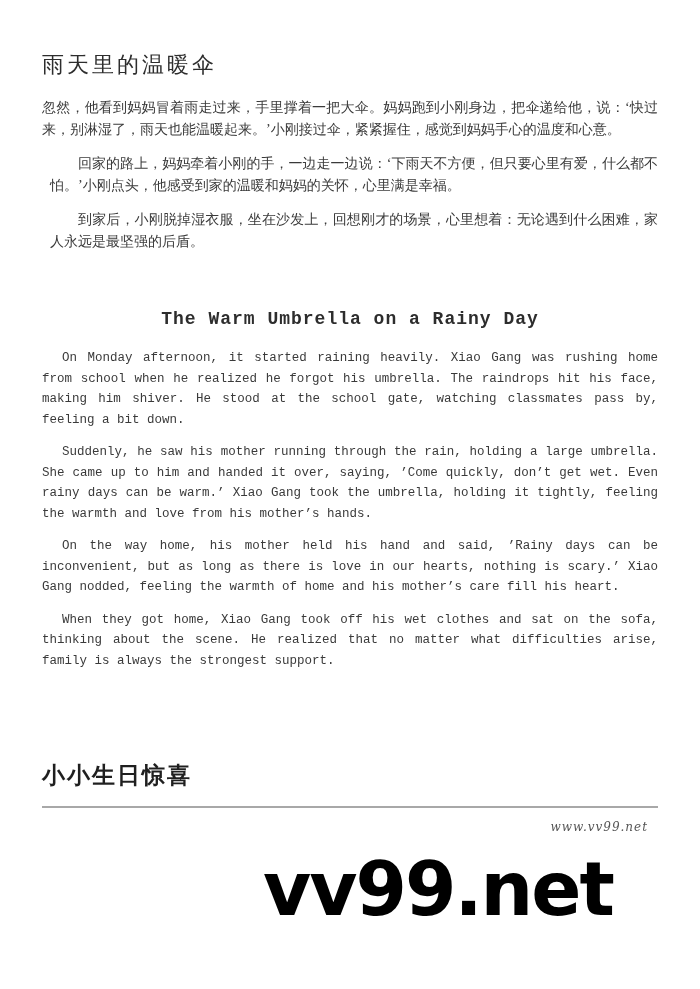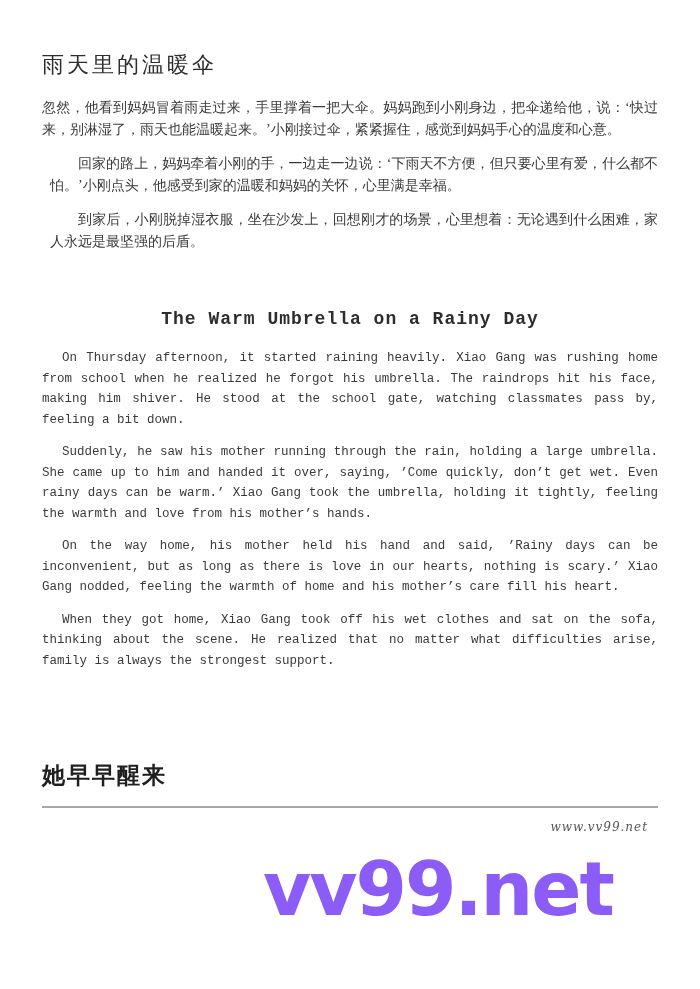--- a/index.html
+++ b/index.html
@@ -79,21 +79,21 @@
   .watermark {
     position: absolute;
     left: 263px;
     top: 852px;
     z-index: 0;
     font-family: "DejaVu Sans", "Liberation Sans", sans-serif;
     font-weight: bold;
     font-size: 74px;
     line-height: 74px;
     letter-spacing: -2px;
-    color: #8b5cf6;
+    color: #000000;
     pointer-events: none;
     user-select: none;
     white-space: nowrap;
   }
   
   .footer-divider {
     margin-top: 9px;
     border: none;
     border-top: 2px solid #a8a8a8;
     height: 0;
@@ -121,28 +121,28 @@
 
 
     <p class="cn">忽然，他看到妈妈冒着雨走过来，手里撑着一把大伞。妈妈跑到小刚身边，把伞递给他，说：‘快过来，别淋湿了，雨天也能温暖起来。’小刚接过伞，紧紧握住，感觉到妈妈手心的温度和心意。</p>
 
     <p class="cn indent">回家的路上，妈妈牵着小刚的手，一边走一边说：‘下雨天不方便，但只要心里有爱，什么都不怕。’小刚点头，他感受到家的温暖和妈妈的关怀，心里满是幸福。</p>
 
     <p class="cn indent">到家后，小刚脱掉湿衣服，坐在沙发上，回想刚才的场景，心里想着：无论遇到什么困难，家人永远是最坚强的后盾。</p>
 
     <h2 class="en-title">The Warm Umbrella on a Rainy Day</h2>
 
-    <p class="en indent">On Thursday afternoon, it started raining heavily. Xiao Gang was rushing home from school when he realized he forgot his umbrella. The raindrops hit his face, making him shiver. He stood at the school gate, watching classmates pass by, feeling a bit down.</p>
+    <p class="en indent">On Monday afternoon, it started raining heavily. Xiao Gang was rushing home from school when he realized he forgot his umbrella. The raindrops hit his face, making him shiver. He stood at the school gate, watching classmates pass by, feeling a bit down.</p>
 
     <p class="en indent">Suddenly, he saw his mother running through the rain, holding a large umbrella. She came up to him and handed it over, saying, ’Come quickly, don’t get wet. Even rainy days can be warm.’ Xiao Gang took the umbrella, holding it tightly, feeling the warmth and love from his mother’s hands.</p>
 
     <p class="en indent">On the way home, his mother held his hand and said, ’Rainy days can be inconvenient, but as long as there is love in our hearts, nothing is scary.’ Xiao Gang nodded, feeling the warmth of home and his mother’s care fill his heart.</p>
 
     <p class="en indent">When they got home, Xiao Gang took off his wet clothes and sat on the sofa, thinking about the scene. He realized that no matter what difficulties arise, family is always the strongest support.</p>
 
-    <h1 class="cn-title bold">她早早醒来</h1>
+    <h1 class="cn-title bold">小小生日惊喜</h1>
 
 
     <hr class="footer-divider">
     <div class="footer">www.vv99.net</div>
 
   </div>
 </div>
 
 </body></html>

